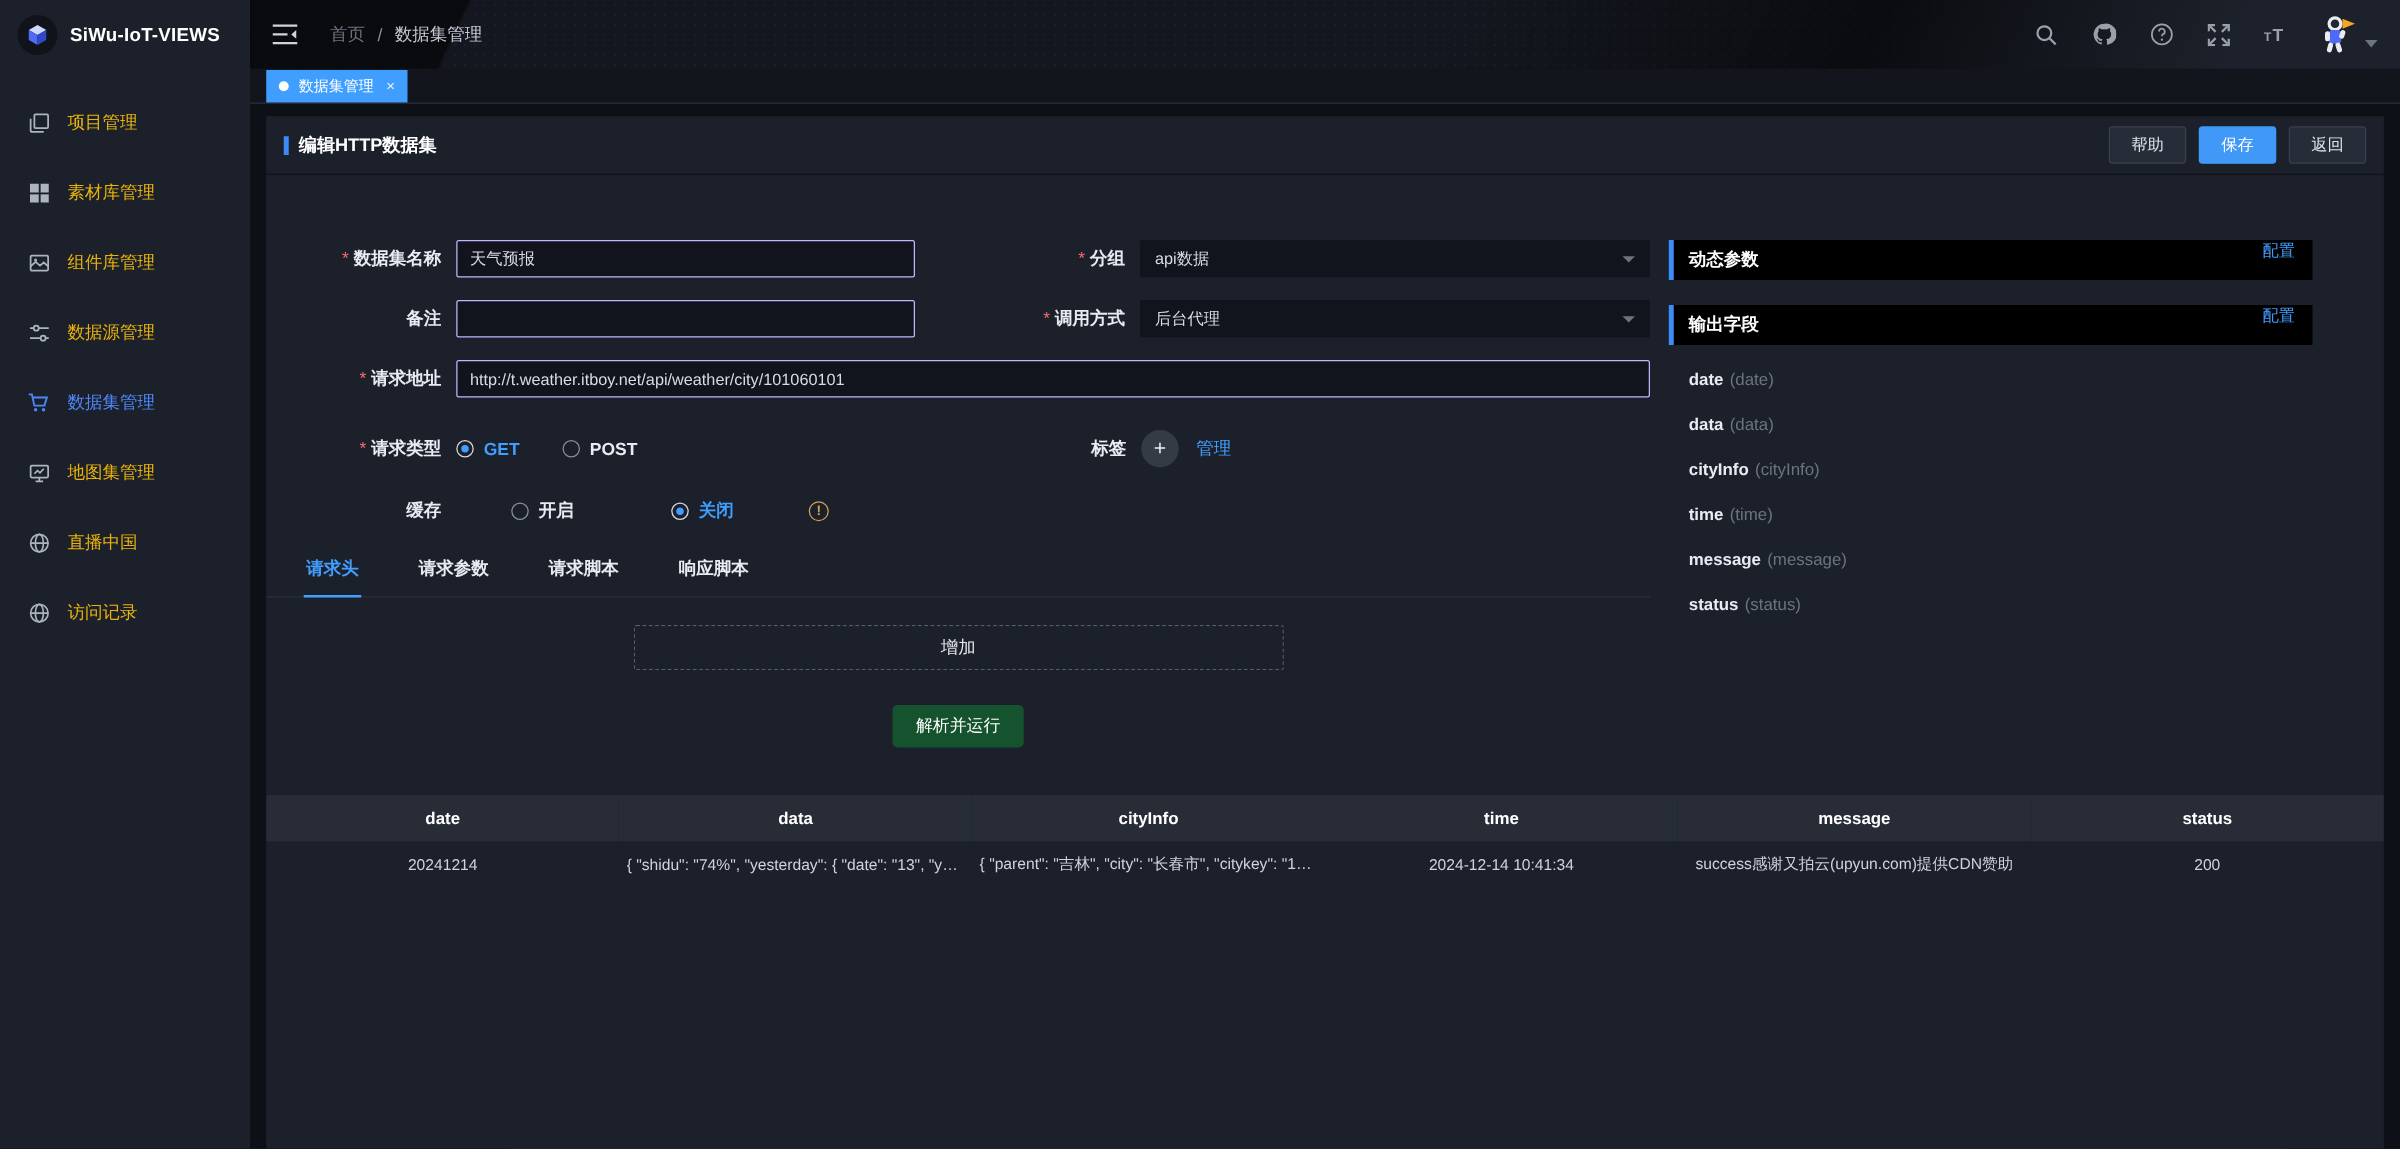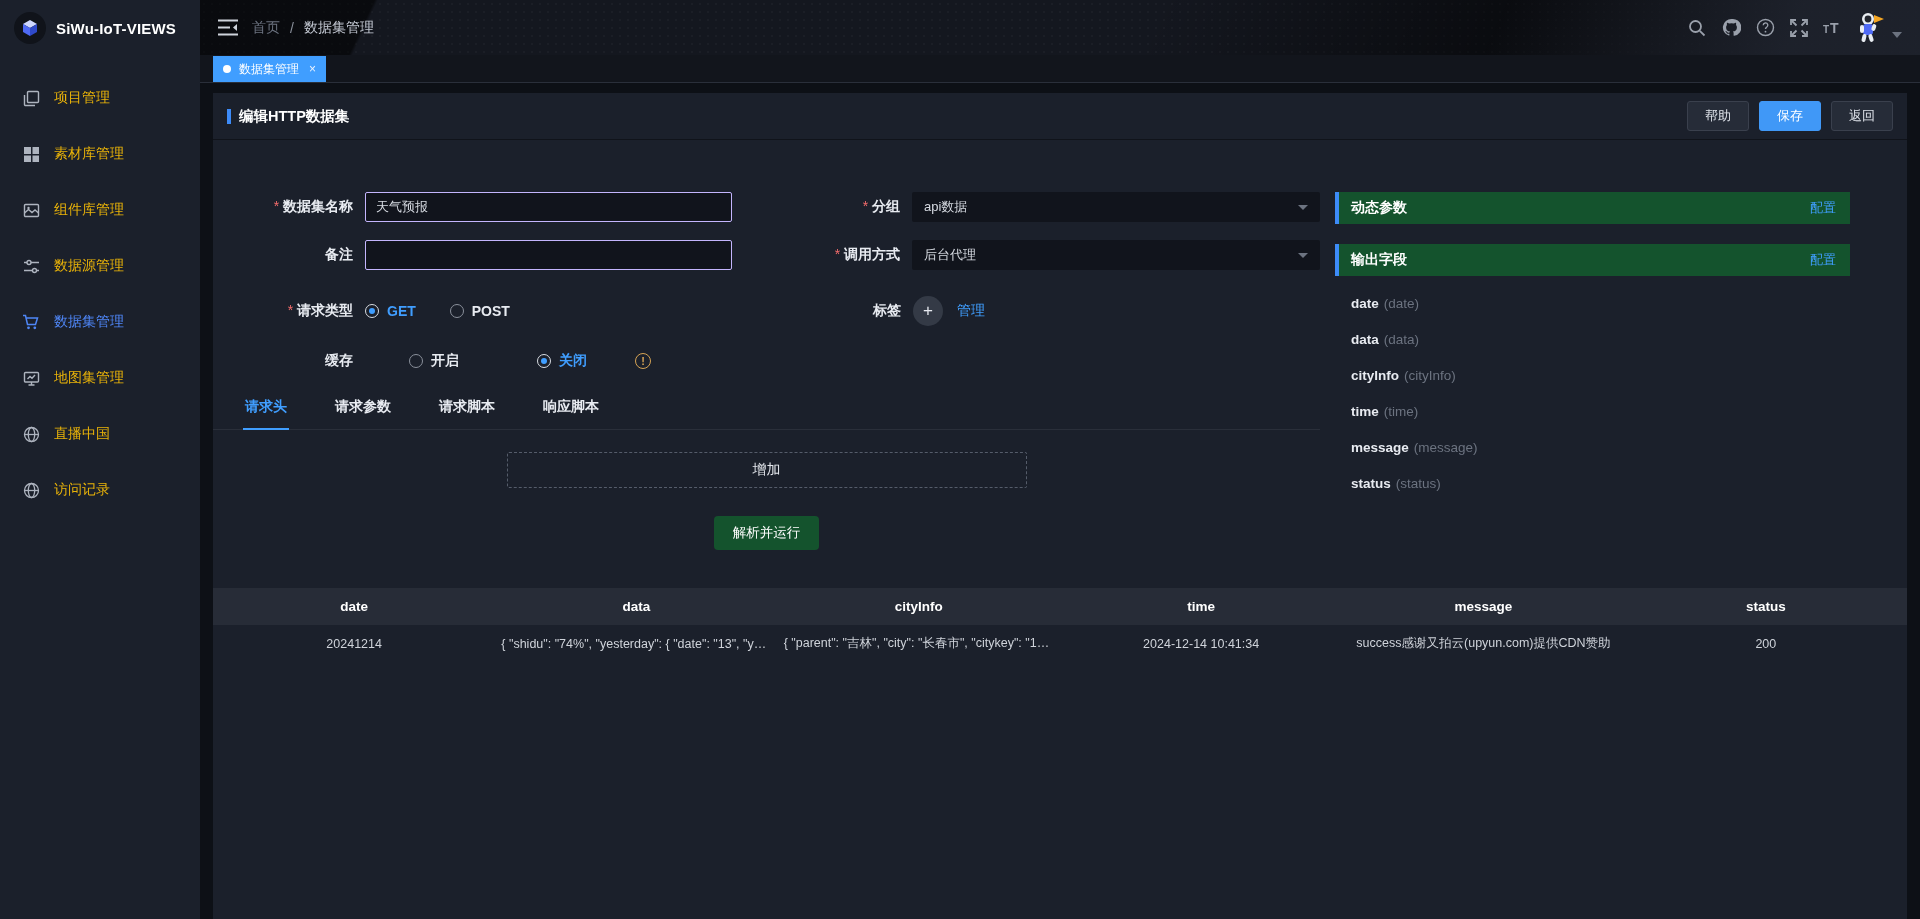--- a/index.html
+++ b/index.html
@@ -17,21 +17,21 @@
   .app-title { font-weight:bold; font-size:15px; color:#ffffff; letter-spacing:.2px; white-space:nowrap; }
   .nav { padding-top:14px; }
   .nav-item { height:56px; display:flex; align-items:center; gap:14px; padding:0 22px; color:#eab308; cursor:pointer; font-size:14px; }
   .nav-item .ic { width:18px; height:18px; display:flex; align-items:center; justify-content:center; color:#aeb4bf; }
   .nav-item.active, .nav-item.active .ic { color:#4f86f7; }
 
   
   .right-side { flex:1; display:flex; flex-direction:column; min-width:0; }
 
   
-  .topbar { height:55px; background:#14171f; position:relative; display:flex; align-items:center; padding:0 18px; gap:12px; flex-shrink:0; overflow:hidden; }
+  .topbar { height:55px; background:#14171f; position:relative; display:flex; align-items:center; padding:0 18px; gap:24px; flex-shrink:0; overflow:hidden; }
   .topbar::before { content:""; position:absolute; inset:0;
     background-image: radial-gradient(rgba(255,255,255,0.22) 1px, transparent 1.3px);
     background-size: 8px 8px; opacity:.14; pointer-events:none; }
   .topbar::after { content:""; position:absolute; inset:0;
     background: linear-gradient(115deg, rgba(0,0,0,.55) 0 10%, transparent 10.2% 55%, rgba(0,0,0,.5) 75%, rgba(30,34,44,.9) 92%);
     pointer-events:none; }
   .topbar > * { position:relative; z-index:2; }
   .hamburger { width:22px; height:18px; color:#cfd4dc; cursor:pointer; }
   .crumbs { display:flex; align-items:center; gap:10px; font-size:14px; }
   .crumb-home { color:#6c7380; cursor:pointer; }
@@ -88,21 +88,21 @@
   
   .tabs { display:flex; gap:44px; border-bottom:1px solid #2a2f3a; margin-top:8px; padding-left:30px; }
   .tab { padding:10px 2px 12px; font-size:14px; font-weight:bold; color:#e8ebf1; cursor:pointer; border-bottom:2px solid transparent; margin-bottom:-1px; }
   .tab.active { color:#409eff; border-bottom-color:#409eff; }
 
   .add-btn { width:520px; margin:22px auto 0; height:36px; border:1px dashed #555c6a; border-radius:2px; display:flex; align-items:center; justify-content:center; font-size:14px; color:#e3e6ec; cursor:pointer; }
   .run-row { display:flex; justify-content:center; margin-top:28px; }
   .run-btn { background:#14532d; color:#fff; border:none; border-radius:4px; height:34px; padding:0 19px; font-size:13.5px; cursor:pointer; font-family:inherit; }
 
   
-  .side-hdr { height:32px; background:#14532d; display:flex; align-items:center; justify-content:space-between; padding-right:14px; margin-bottom:20px; }
+  .side-hdr { height:32px; background:#000000; display:flex; justify-content:space-between; padding-right:14px; margin-bottom:20px; }
   .side-hdr .blue-bar { height:32px; margin-right:12px; }
   .side-hdr-left { display:flex; align-items:center; font-weight:bold; color:#fff; }
   .field-list { padding-left:16px; }
   .field-item { margin-bottom:21px; font-size:13.5px; }
   .fname { color:#e8ebf1; font-weight:bold; }
   .ftype { color:#6c7380; margin-left:5px; }
 
   
   .preview-sect { margin-top:38px; flex:1; display:flex; flex-direction:column; min-height:0; }
   .preview-hdr { display:flex; align-items:center; padding:0 14px 12px; border-bottom:1px solid #10131a; }
@@ -313,20 +313,24 @@
               <span class="flabel">备注</span>
               <input class="tinput w400" value="" style="">
               <span class="grow"></span>
               <span class="rlabel req">调用方式</span>
               <div class="select">
                 <span>后台代理</span>
                 <span class="chev"></span>
               </div>
             </div>
 
+            <div class="frow">
+              <span class="flabel req">请求地址</span>
+              <input class="tinput grow" value="http://t.weather.itboy.net/api/weather/city/101060101" style="">
+            </div>
 
             <div class="frow" style="margin-top:26px;">
               <span class="flabel req">请求类型</span>
               <span class="ropt sel-label">
                 <span class="radio sel"></span>
                 <span>GET</span>
               </span>
               <span class="ropt">
                 <span class="radio"></span>
                 <span>POST</span>
@@ -339,21 +343,21 @@
               </span>
               <span style="width:335px"></span>
             </div>
 
             <div class="frow" style="margin-top:26px;gap:44px;">
               <span class="flabel">缓存</span>
               <span class="ropt">
                 <span class="radio"></span>
                 <span>开启</span>
               </span>
-              <span class="ropt sel-label" style="margin-right:0">
+              <span class="ropt sel-label" style="margin-right:12px">
                 <span class="radio sel"></span>
                 <span>关闭</span>
               </span>
               <span class="warn-ic">!</span>
             </div>
 
             <div class="tabs">
               <span class="tab active">请求头</span>
               <span class="tab">请求参数</span>
               <span class="tab">请求脚本</span>

